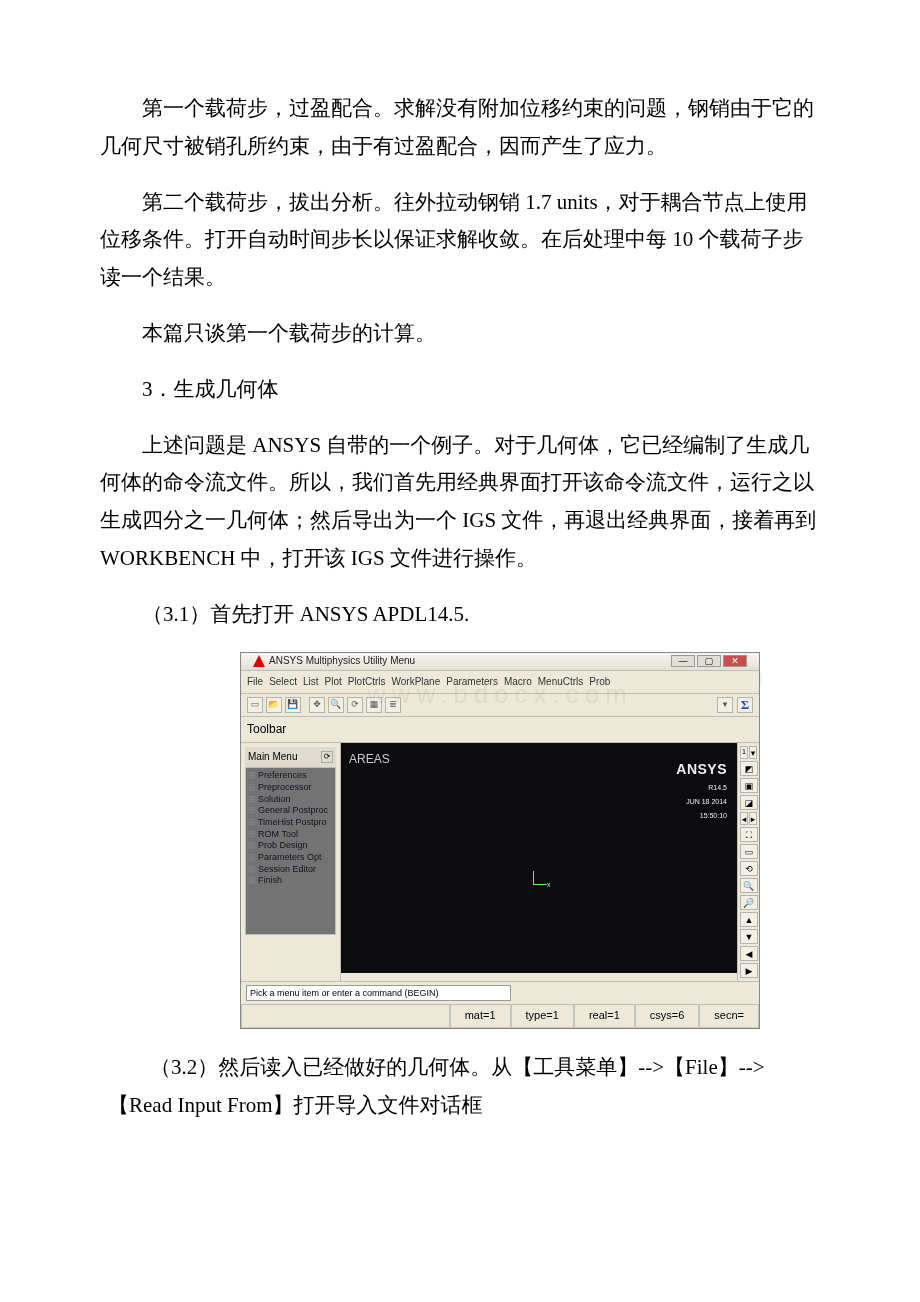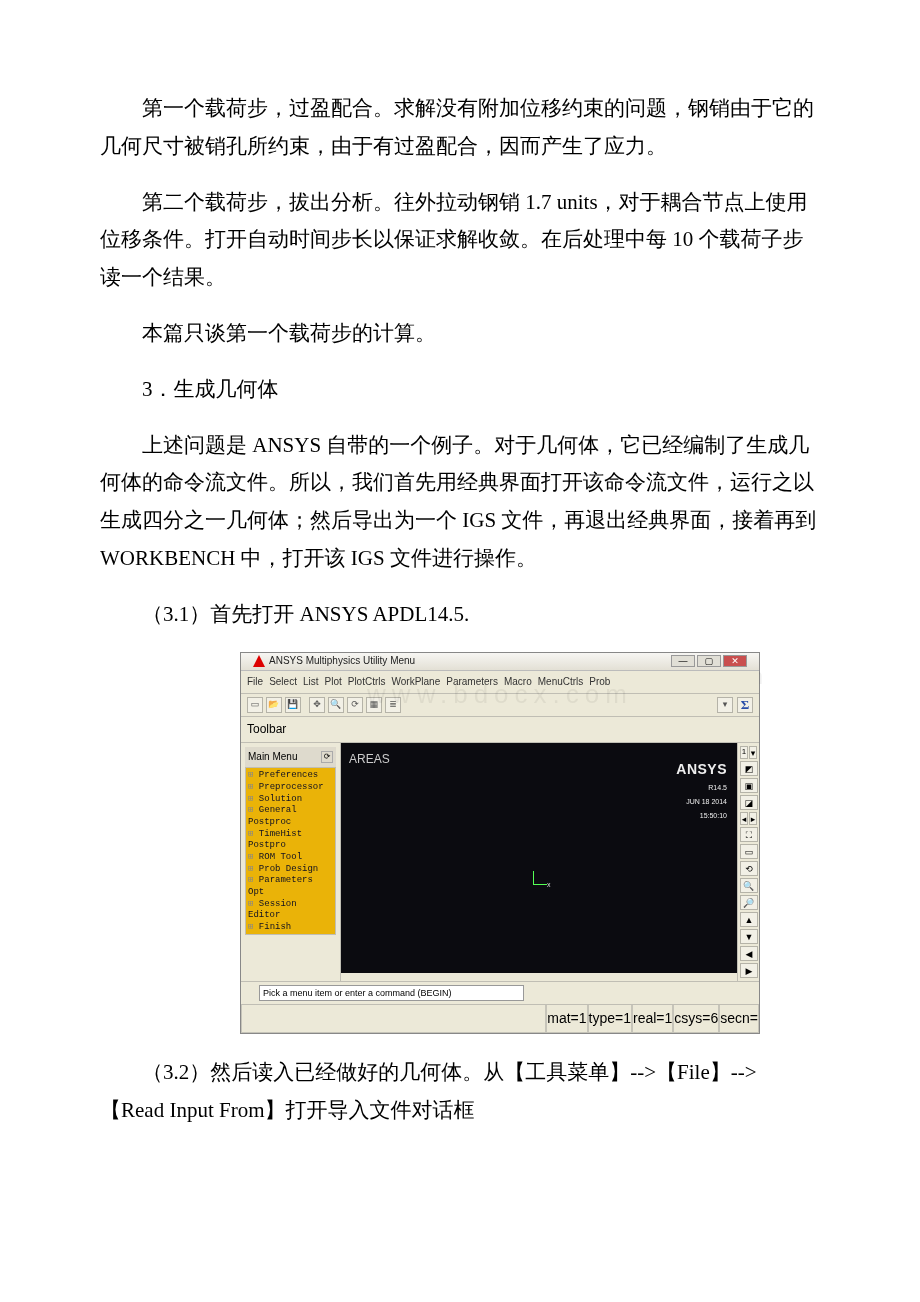--- a/index.html
+++ b/index.html
@@ -48,41 +48,41 @@
   .toolbar1 { display:flex; align-items:center; padding:3px 6px; gap:3px; background:#ece9d8; border-bottom:1px solid #c0beb4;}
   .tbtn { width:16px; height:16px; border:1px solid #b5b3a8; background:#f2f0e6; display:flex; align-items:center; justify-content:center; font-size:9px; color:#555;}
   .tbtn.sep { width:2px; border:none; background:transparent; }
   .tbar-right { margin-left:auto; display:flex; gap:4px;}
   .sigma { font-family: "Times New Roman", serif; font-weight:bold; color:#2a4ea8; font-size:13px;}
   .label-row { padding:2px 6px; background:#ece9d8; border-bottom:1px solid #c0beb4; font-size:12px;}
   .mid { display:flex; }
   .leftpane { width:100px; background:#ece9d8; border-right:1px solid #c0beb4; padding:4px;}
   .mm-head { display:flex; justify-content:space-between; align-items:center; background:#dedacd; padding:1px 3px; font-size:10px;}
   .mm-head .refresh{ width:12px;height:12px;border:1px solid #aaa; display:inline-flex;align-items:center;justify-content:center;font-size:8px;}
-  .mm-list { background:#eab308; border:1px solid #c0beb4; height:168px; padding:2px; font-size:9px; line-height:1.3; color:#112; overflow:hidden;font-family:Liberation Mono, monospace;}
+  .mm-list { background:#737373; border:1px solid #c0beb4; height:168px; padding:2px; font-size:9px; line-height:1.3; color:#112; overflow:hidden;}
   .mm-list div::before { content:"⊞ "; color:#888; }
   .gfx { position:relative; flex:1; background:#0b0b10; height:230px; }
   .gfx-label-box { position:absolute; top:6px; left:8px; color:#ccc; font-size:12px;}
   .gfx-ansys { position:absolute; top:14px; right:10px; color:#eee; text-align:right; font-family:Arial; }
   .gfx-ansys .logo{ font-weight:bold; font-size:14px; letter-spacing:0.5px;}
   .gfx-ansys .rel{ font-size:7px; text-align:right;}
   .gfx-ansys .date{ font-size:7px; margin-top:1px;}
   .gfx-axes { position:absolute; left:48%; top:54%; width:20px; height:20px; }
   .gfx-axes .y { position:absolute; left:2px; bottom:2px; width:1px; height:14px; background:#5f5; }
   .gfx-axes .x { position:absolute; left:2px; bottom:2px; width:14px; height:1px; background:#5f5; }
   .gfx-axes .lbl-x{ position:absolute; left:16px; bottom:-4px; color:#ddd; font-size:7px;}
   .sidecol { width:22px; background:#ece9d8; border-left:1px solid #c0beb4; display:flex; flex-direction:column; gap:2px; padding:3px 2px;}
   .sidecol .sbtn { width:18px; height:15px; border:1px solid #b5b3a8; background:#f2f0e6; display:flex; align-items:center; justify-content:center; font-size:9px;}
   .sidecol .sbtn.num{ font-size:8px;}
   .sidecol .pair{ display:flex; gap:1px;}
   .sidecol .pair .sbtn{ width:8px; height:13px;}
-  .cmdline { padding:3px 18px; background:#ece9d8; border-top:1px solid #c0beb4; display:flex; align-items:flex-end;}
+  .cmdline { padding:3px 5px; background:#ece9d8; border-top:1px solid #c0beb4; display:flex; align-items:flex-end;}
   .cmdline input{ width:265px; height:16px; font-size:9px; border:1px solid #999; background:#fff; padding:0 3px;}
   .statusbar { display:flex; gap:0; background:#ece9d8; border-top:1px solid #c0beb4;}
-  .statusbar .cell{ border:1px solid #c6c4b9; border-top:none; flex:0 0 auto; padding:1px 0; font-size:14px; text-align:center;}
+  .statusbar .cell{ border:1px solid #c6c4b9; border-top:none; flex:0 0 auto; padding:1px 14px; font-size:11px; text-align:center;}
   .statusbar .cell.first{ flex:1; text-align:left;}
   .wm-right{ position:absolute; top:4px; right:-4px; font-size:22px; color:rgba(0,0,0,0.06); font-family:Arial;}
 </style>
 </head>
 <body>
 
 <p class="para">第一个载荷步，过盈配合。求解没有附加位移约束的问题，钢销由于它的几何尺寸被销孔所约束，由于有过盈配合，因而产生了应力。</p>
 
 <p class="para">第二个载荷步，拔出分析。往外拉动钢销 1.7 units，对于耦合节点上使用位移条件。打开自动时间步长以保证求解收敛。在后处理中每 10 个载荷子步读一个结果。</p>
 
@@ -210,13 +210,13 @@
       <div class="cell">mat=1</div>
       <div class="cell">type=1</div>
       <div class="cell">real=1</div>
       <div class="cell">csys=6</div>
       <div class="cell">secn=</div>
     </div>
 
   </div>
 </div>
 
-<p class="para" style="text-indent:2em;">（3.2）然后读入已经做好的几何体。从【工具菜单】--&gt;【File】--&gt;【Read Input From】打开导入文件对话框</p>
+<p class="para" style="text-indent:2em;margin-left:8px;">（3.2）然后读入已经做好的几何体。从【工具菜单】--&gt;【File】--&gt;【Read Input From】打开导入文件对话框</p>
 
 </body></html>

